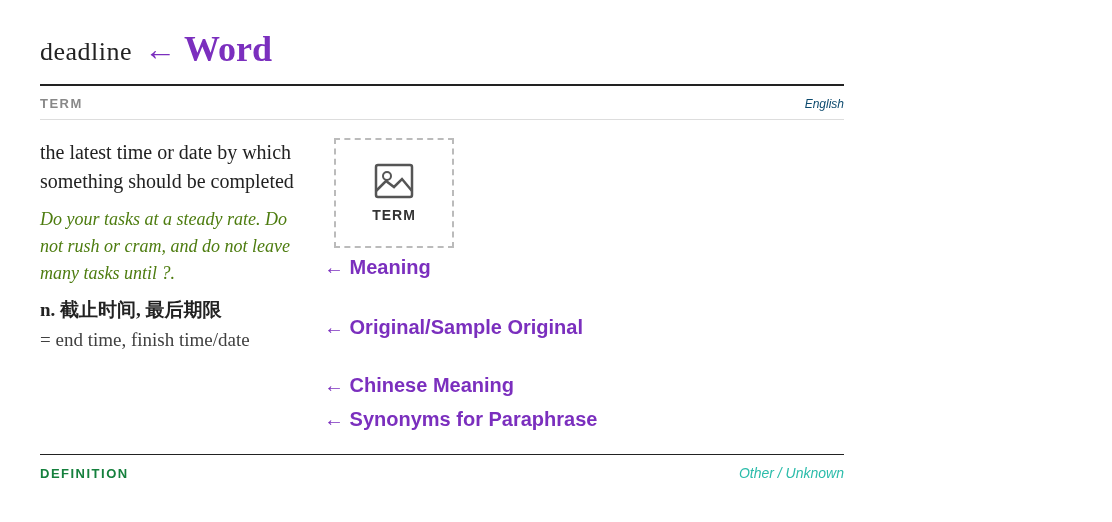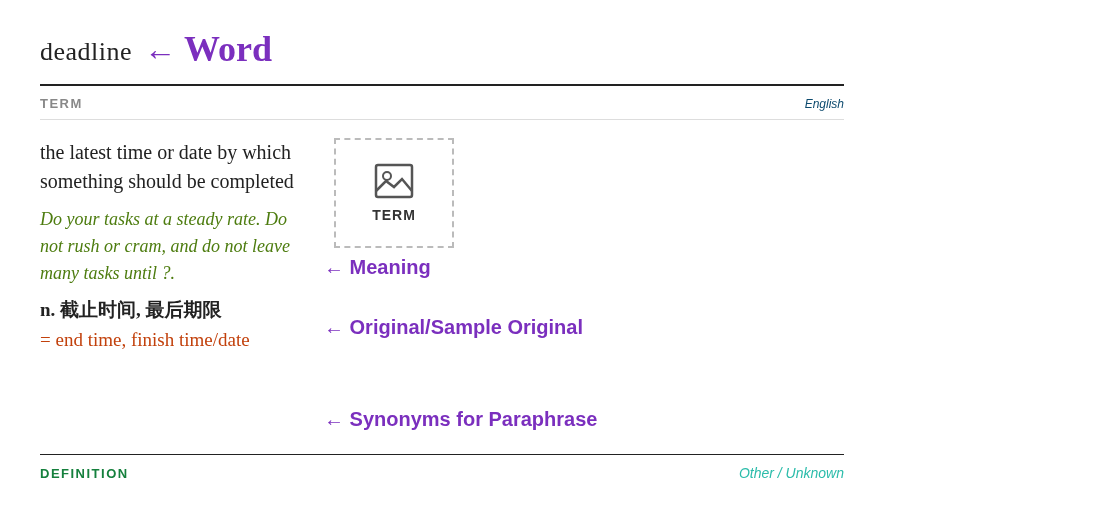--- a/index.html
+++ b/index.html
@@ -117,21 +117,21 @@
       font-family: Georgia, serif;
       font-size: 19px;
       color: #222;
       font-weight: bold;
       margin-bottom: 6px;
     }
 
     .synonyms {
       font-family: Georgia, serif;
       font-size: 19px;
-      color: #c2410c;
+      color: #404040;
       margin-bottom: 0;
     }
 
     .annotation-row {
       display: flex;
       align-items: center;
       gap: 10px;
       white-space: nowrap;
     }
 
@@ -266,20 +266,23 @@
           <span class="image-label">TERM</span>
         </div>
 
         <div class="right-annotations" style="margin-top: 8px; position: relative; height: 180px; width: 520px;">
           <div class="annotation-row" style="position: absolute; top: 0px; left: 0px;">
             <span class="annotation-label">← Meaning</span>
           </div>
           <div class="annotation-row" style="position: absolute; top: 60px; left: 0px;">
             <span class="annotation-label">← Original/Sample Original</span>
           </div>
+          <div class="annotation-row" style="position: absolute; top: 118px; left: 0px;">
+            <span class="annotation-label">← Chinese Meaning</span>
+          </div>
           <div class="annotation-row" style="position: absolute; top: 152px; left: 0px; align-items: flex-end;">
             <span class="annotation-label">← Synonyms for Paraphrase</span>
           </div>
         </div>
 
       </div>
 
     </div>
 
   </div>

